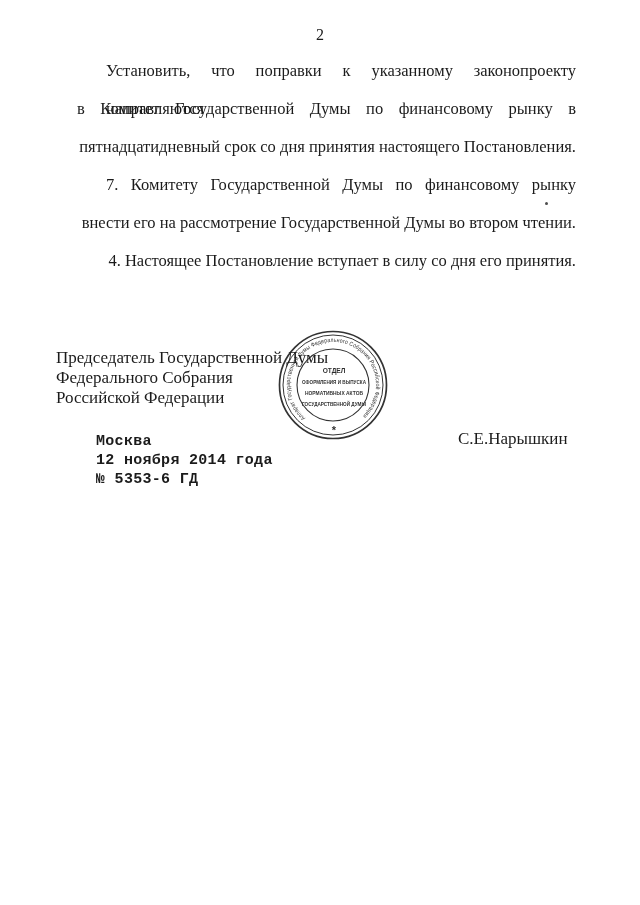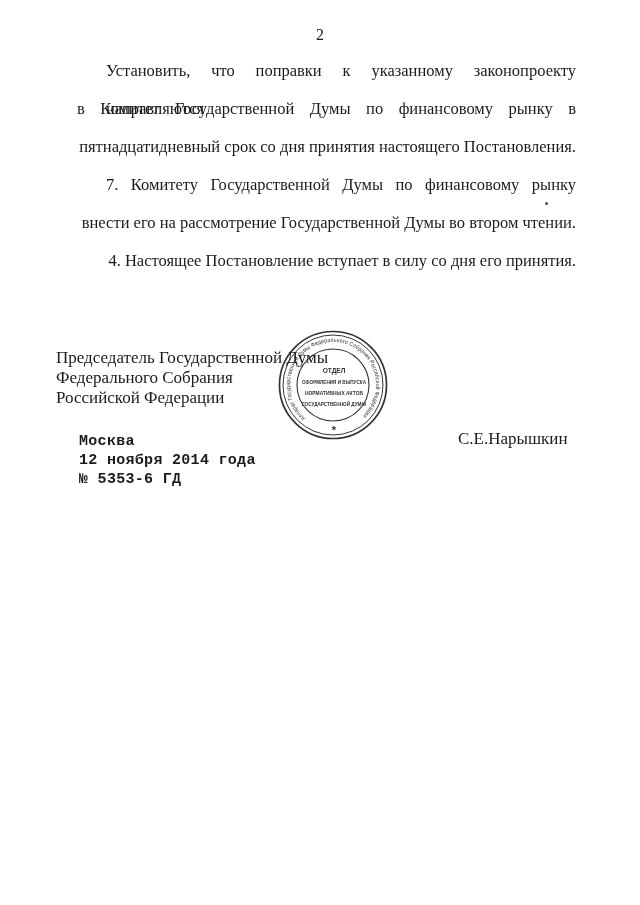--- a/index.html
+++ b/index.html
@@ -59,21 +59,21 @@
     width: 112px; height: 112px;
     opacity: 0.9;
     z-index: 3;
   }
   .stamp text {
     font-family: "Liberation Sans", sans-serif;
     fill: #161616;
   }
   .footer-block {
     position: absolute;
-    left: 79px; top: 432px;
+    left: 96px; top: 432px;
     font-family: "Liberation Mono", monospace;
     font-size: 15px;
     line-height: 19px;
     font-weight: 600;
     letter-spacing: 0.3px;
     white-space: nowrap;
   }
   .speck {
     position: absolute;
     left: 545px; top: 202px;

